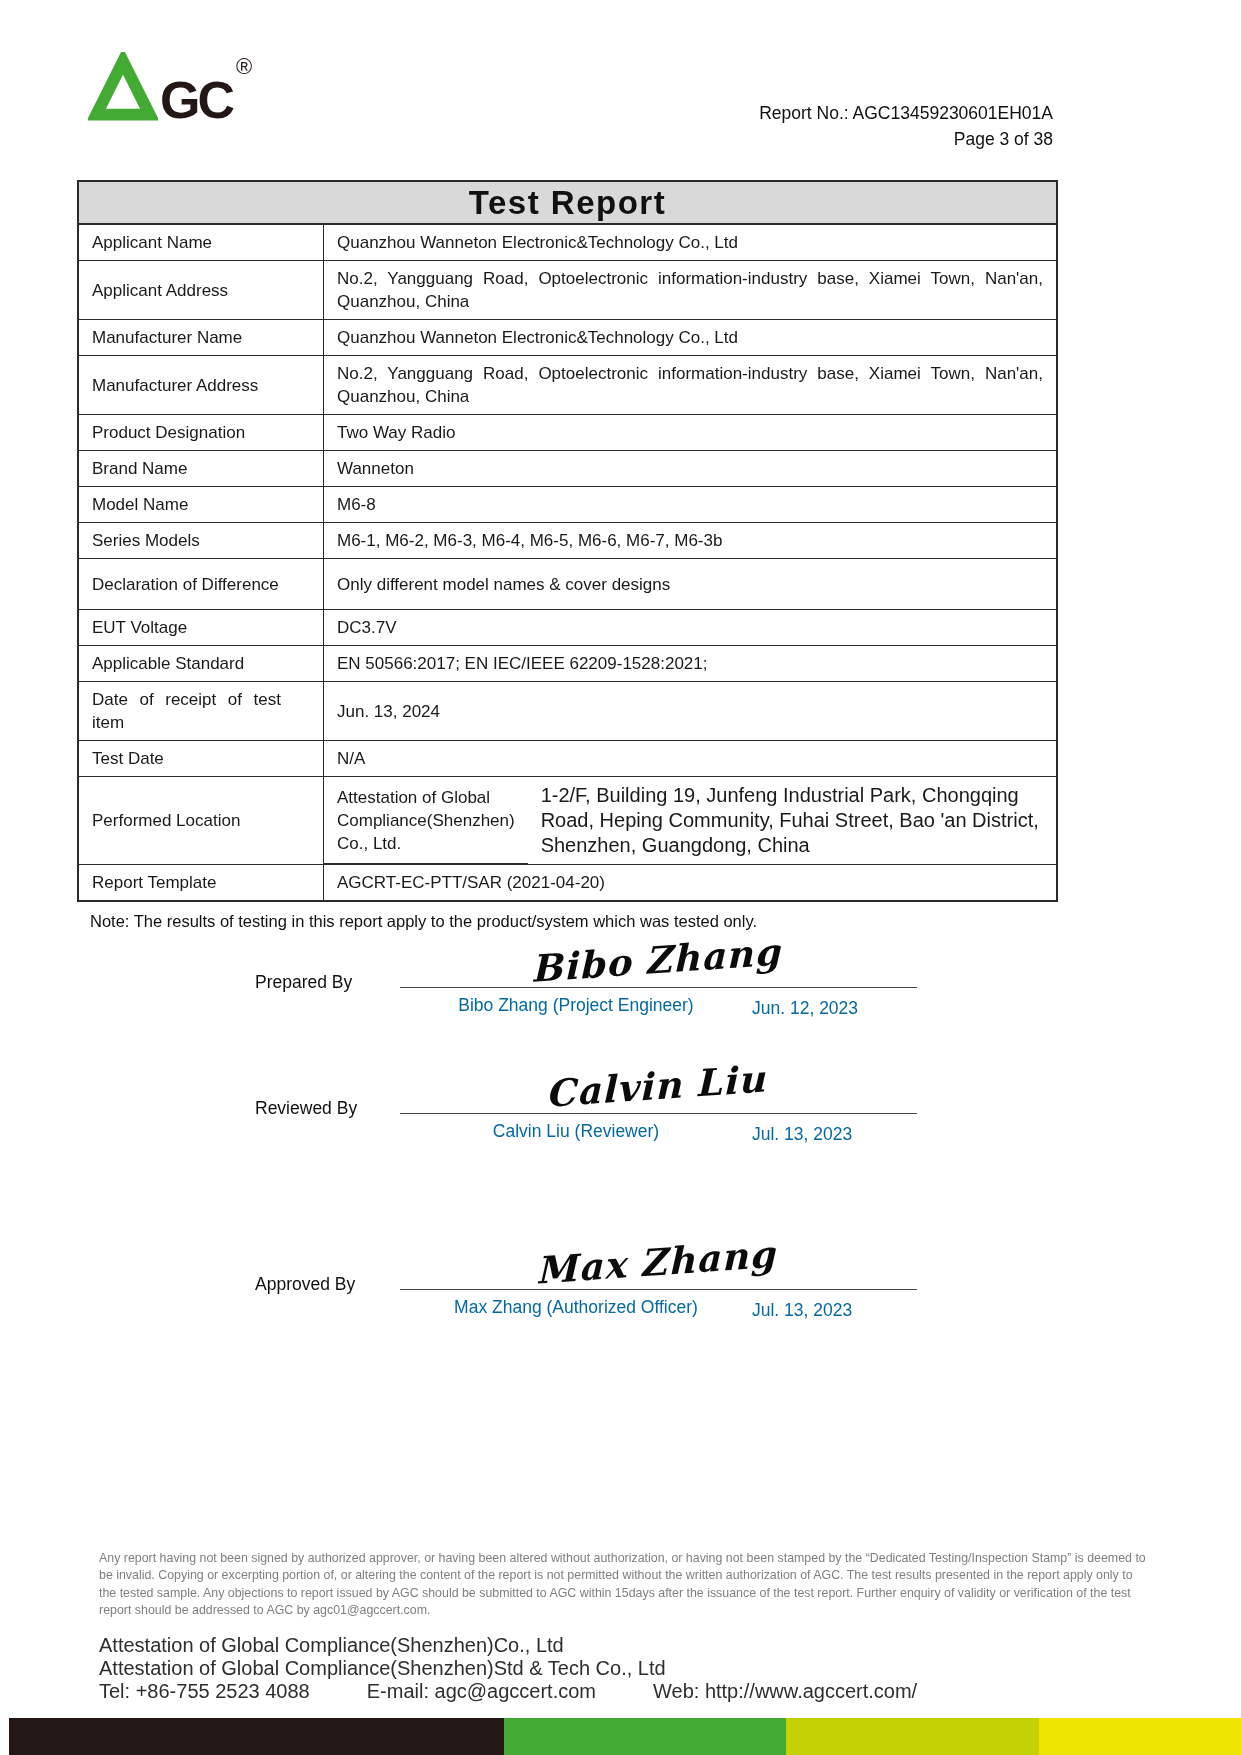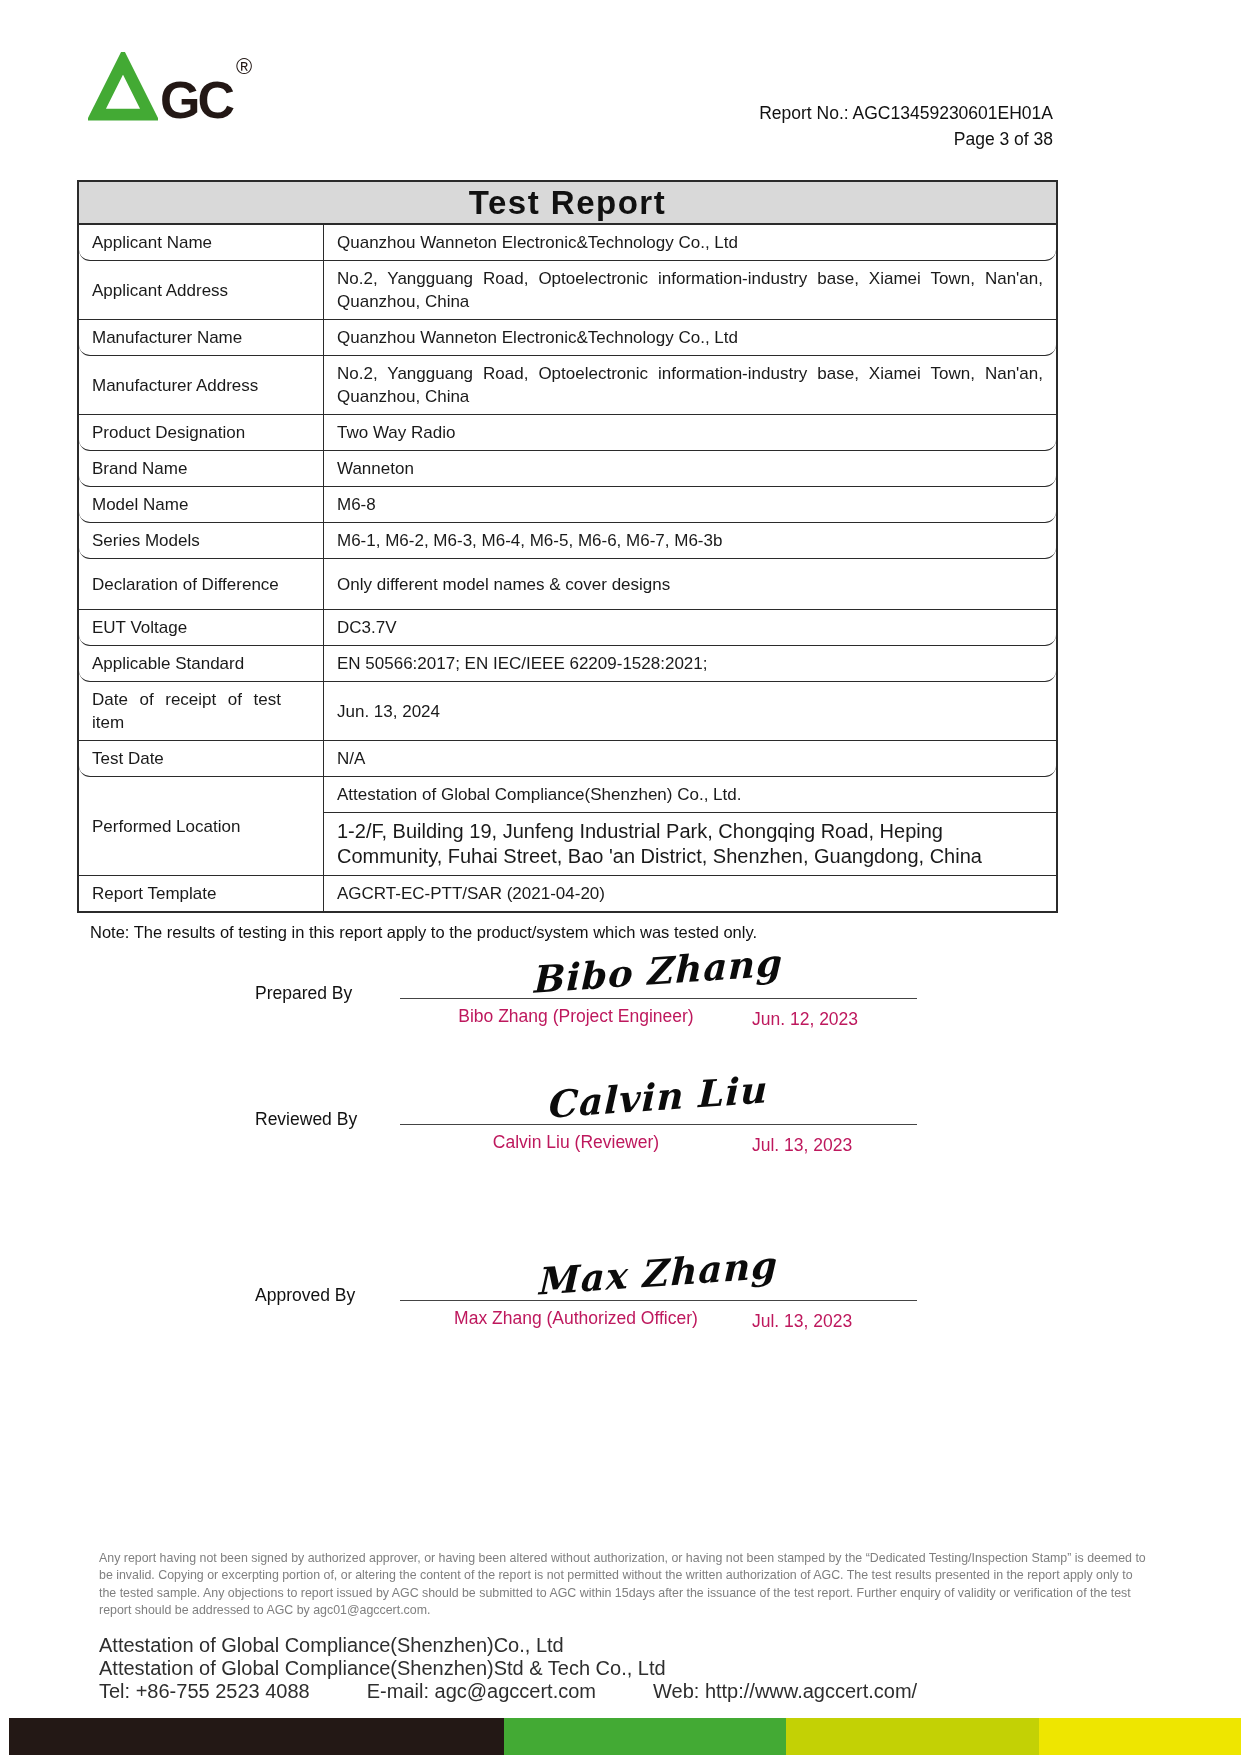--- a/index.html
+++ b/index.html
@@ -43,29 +43,29 @@
     font-size: 33px; font-weight: bold; letter-spacing: 1.5px;
     border-bottom: 2px solid #2b2b2b; color: #111;
   }
   .cell {
     padding: 6px 13px;
     display: flex; flex-direction: column; justify-content: center;
     font-size: 17px; line-height: 23px;
   }
   .lbl { width: 245px; min-width: 245px; border-right: 1px solid #2b2b2b; }
   .val { flex: 1; }
-  .h-sm { min-height: 35px; border-radius: 11px; }
+  .h-sm { min-height: 35px; }
   .h-lg { min-height: 51px; }
   .justify { text-align: justify; }
   .narrow { padding-right: 42px; }
   .sub1 { border-bottom: 1px solid #2b2b2b; padding: 6px 13px; min-height: 34px;
           display: flex; flex-direction: column; justify-content: center; font-size: 17px; line-height: 23px; }
   .sub2 { padding: 6px 13px; min-height: 50px;
           display: flex; flex-direction: column; justify-content: center; font-size: 20px; line-height: 25px; }
-  .ploc-val { flex: 1; display: flex; flex-direction: column; justify-content: center; }
+  .ploc-val { flex: 1; display: flex; flex-direction: row; justify-content: center; }
 
   .note { margin: 10px 90px 0 90px; font-size: 16.5px; color: #111; }
 
   
   .sig-area { margin-left: 77px; width: 980px; }
   .sig-block { display: flex; }
   .sig-b1 { }
   .sig-b2 { margin-top: 38px; }
   .sig-b3 { margin-top: 88px; }
   .sig-role {
@@ -78,21 +78,21 @@
     font-style: italic; font-weight: 700;
     font-size: 37px; color: #0b0b0b;
     text-align: center;
     transform: rotate(-4deg) skewX(-6deg);
     margin-bottom: -6px;
     letter-spacing: 1px;
     line-height: 58px;
     height: 62px;
   }
   .sig-line { border-bottom: 1.5px solid #444; }
-  .sig-under { display: flex; padding-top: 7px; font-size: 17.5px; color: #be185d; }
+  .sig-under { display: flex; padding-top: 7px; font-size: 17.5px; color: #0369a1; }
   .sig-name { flex: 1; text-align: center; }
   .sig-date { width: 165px; text-align: left; padding-top: 3px; }
 
   
   .foot { position: absolute; left: 9px; right: 0; bottom: 0; }
   .disclaimer {
     margin: 0 88px 0 90px;
     font-size: 12.4px; line-height: 17.6px; color: #7f7f7f;
     text-align: left;
   }

